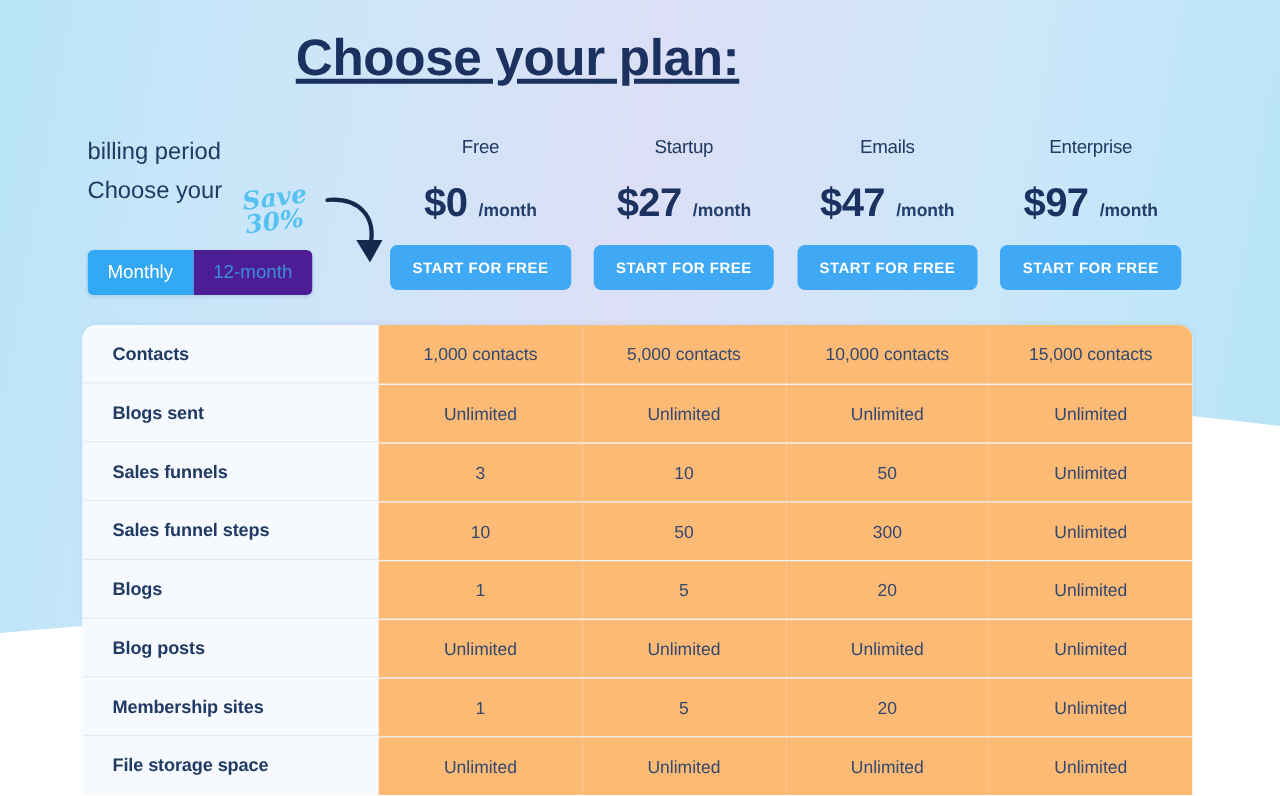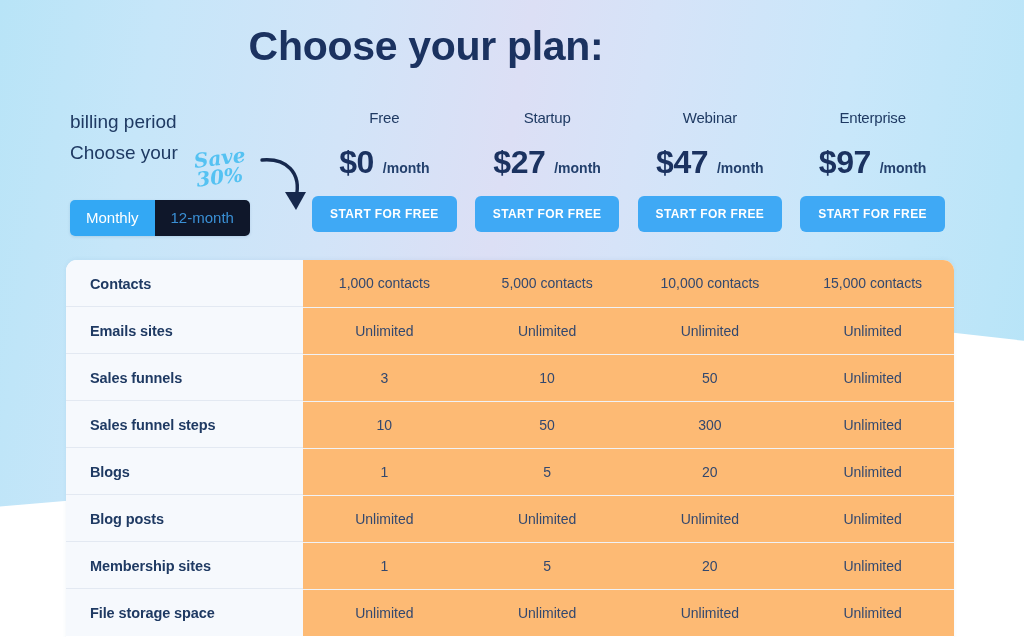--- a/index.html
+++ b/index.html
@@ -58,27 +58,28 @@
   
   #page {
     position: relative;
     z-index: 2;
     width: 1024px;
     height: 637px;
   }
 
   #page-title {
     position: absolute;
-    left: 16px; top: 23px;
+    left: 4px; top: 23px;
     width: 820px;
     text-align: center;
     font-size: 41px;
     font-weight: bold;
     color: #1b3260;
     letter-spacing: -0.3px;
+    text-decoration: underline;
   }
 
   
   #billing-block {
     position: absolute;
     left: 70px; top: 106px;
     width: 215px;
   }
   .billing-label {
     font-size: 19px;
@@ -121,21 +122,21 @@
     border: none;
     cursor: pointer;
     font-family: "Liberation Sans", sans-serif;
     white-space: nowrap;
   }
   .toggle-opt.active {
     background: #33a8f4;
     color: #ffffff;
   }
   .toggle-opt.inactive {
-    background: #0f172a;
+    background: #4c1d95;
     color: #3a8fd4;
   }
 
   
   #plan-headers {
     position: absolute;
     left: 303px; top: 103px;
     width: 651px;
     display: flex;
   }
@@ -276,21 +277,21 @@
     <div class="plan-col">
       <div class="plan-name">Startup</div>
       <div class="plan-price-row">
         <span class="plan-price">$27</span>
         <span class="plan-period">/month</span>
       </div>
       <button class="plan-cta">START FOR FREE</button>
     </div>
 
     <div class="plan-col">
-      <div class="plan-name">Webinar</div>
+      <div class="plan-name">Emails</div>
       <div class="plan-price-row">
         <span class="plan-price">$47</span>
         <span class="plan-period">/month</span>
       </div>
       <button class="plan-cta">START FOR FREE</button>
     </div>
 
     <div class="plan-col">
       <div class="plan-name">Enterprise</div>
       <div class="plan-price-row">
@@ -309,21 +310,21 @@
             <td class="feat-label">
               <span class="lbl-inner">Contacts</span>
             </td>
             <td class="feat-val">1,000 contacts</td>
             <td class="feat-val">5,000 contacts</td>
             <td class="feat-val">10,000 contacts</td>
             <td class="feat-val">15,000 contacts</td>
           </tr>
           <tr>
             <td class="feat-label">
-              <span class="lbl-inner">Emails sites</span>
+              <span class="lbl-inner">Blogs sent</span>
             </td>
             <td class="feat-val">Unlimited</td>
             <td class="feat-val">Unlimited</td>
             <td class="feat-val">Unlimited</td>
             <td class="feat-val">Unlimited</td>
           </tr>
           <tr>
             <td class="feat-label">
               <span class="lbl-inner">Sales funnels</span>
             </td>

